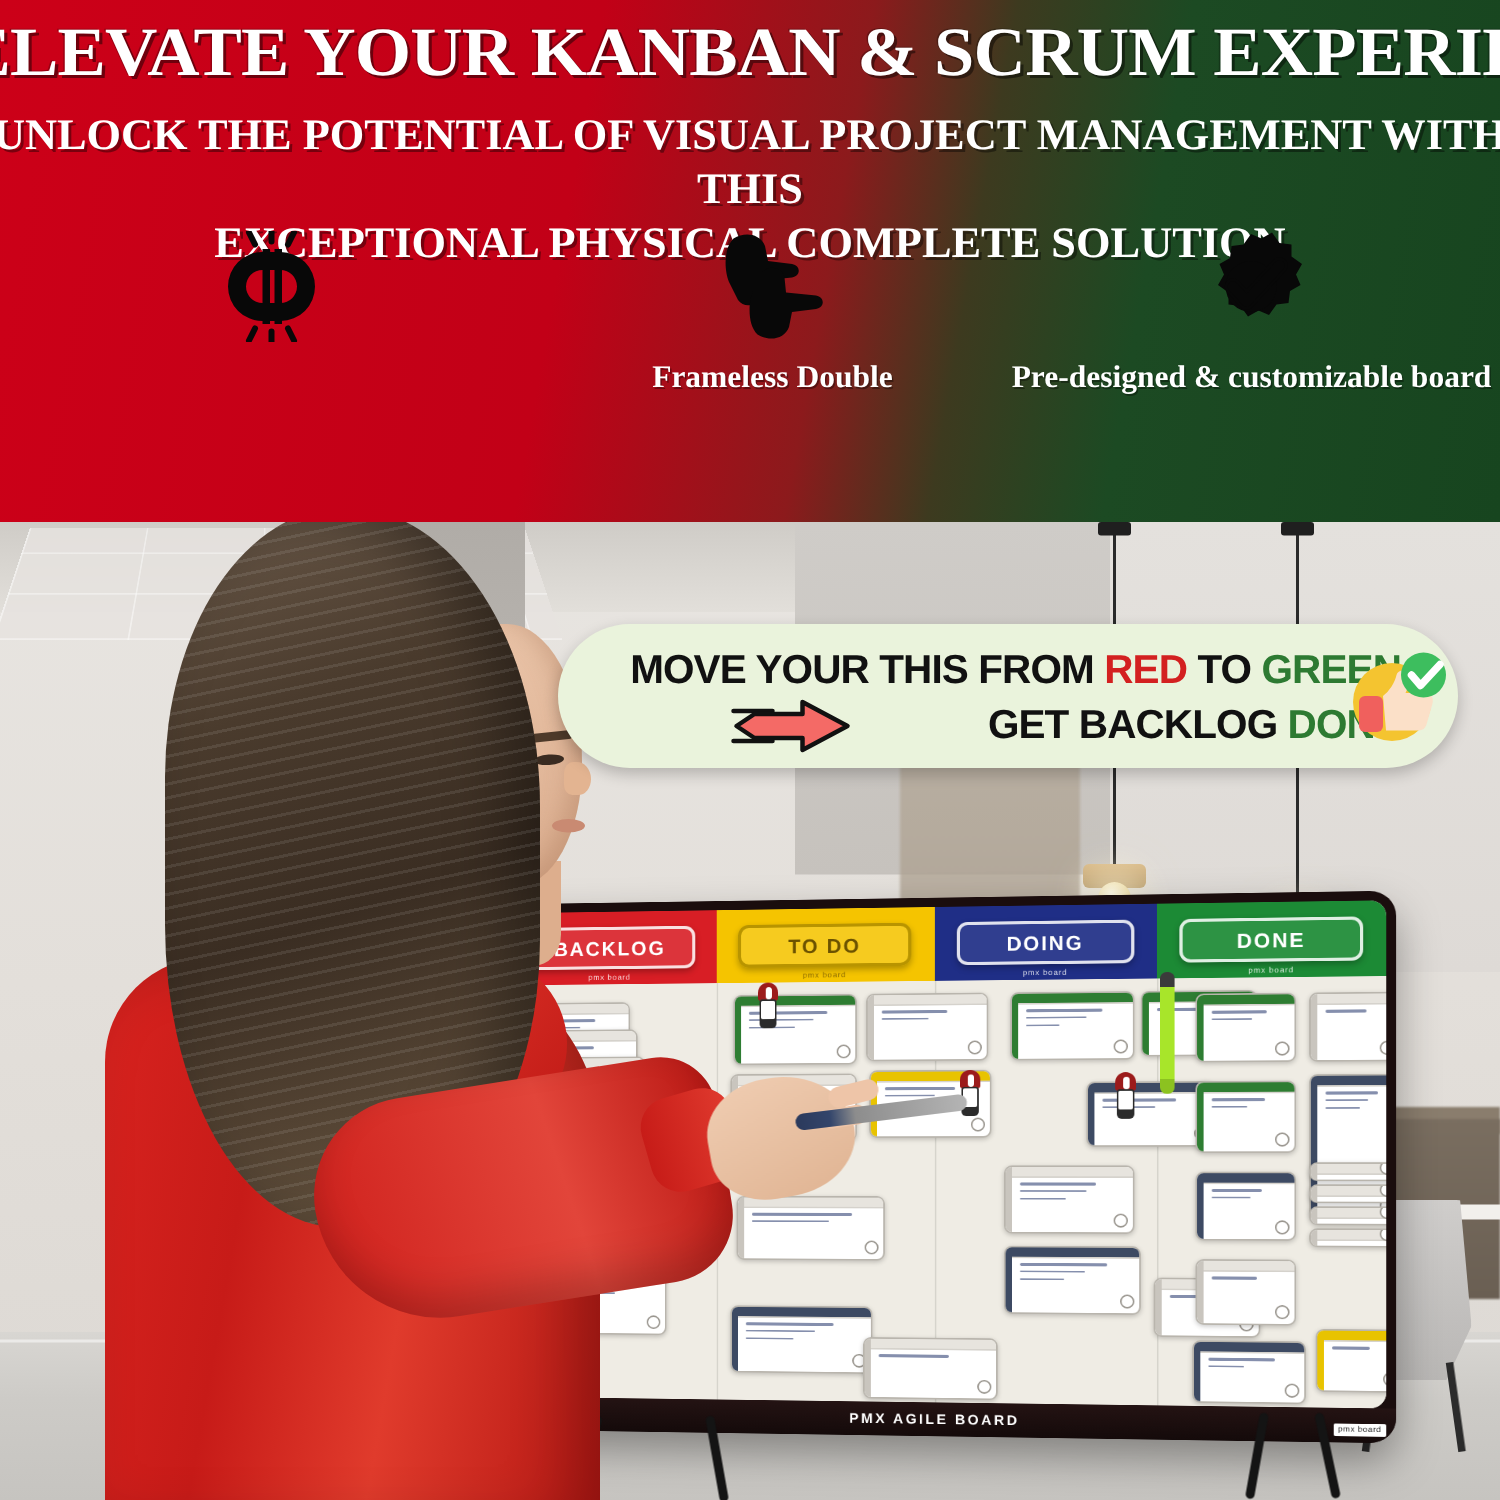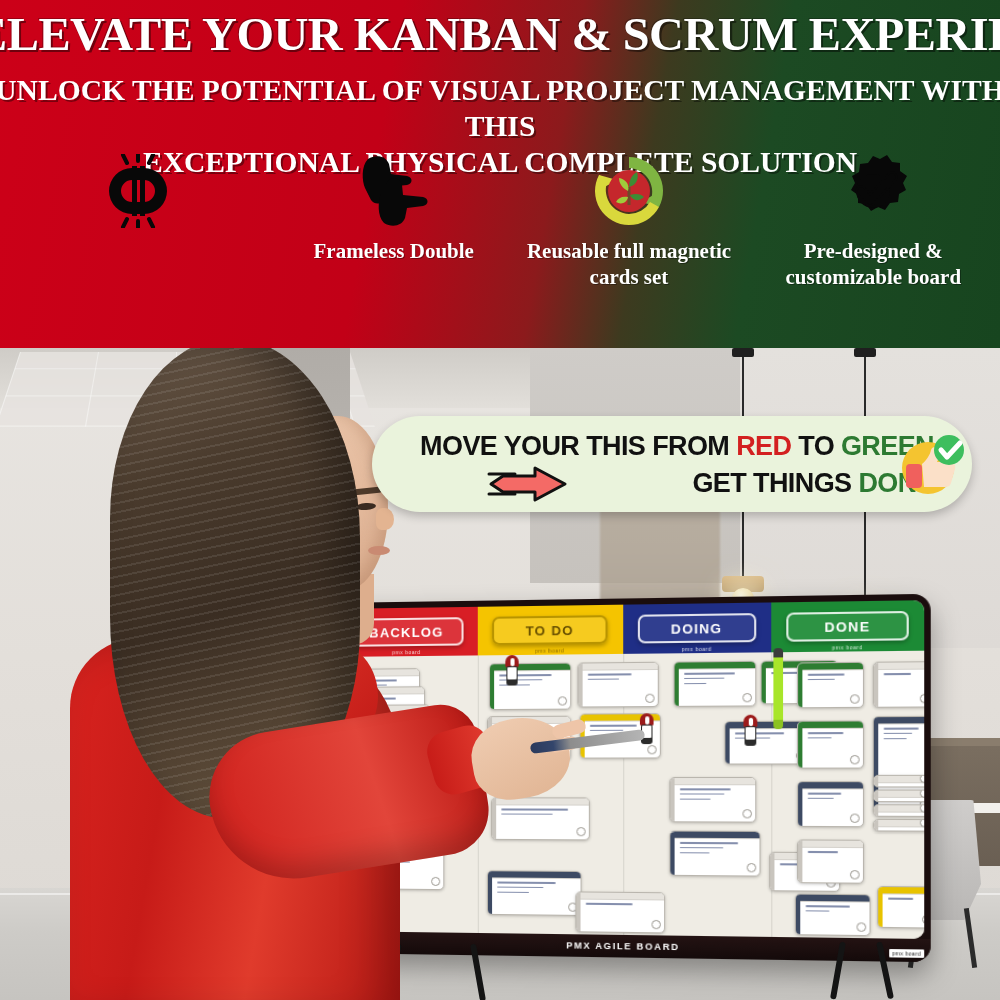--- a/index.html
+++ b/index.html
@@ -268,38 +268,20 @@
           <svg width="84" height="76" viewBox="0 0 84 76">
             <g fill="#080808">
               <path d="M16 6 c8-5 18-3 21 5 l2 10 16 2 c6 1 6 8 0 9 l-20 2 -1 10 c-1 7-11 9-15 3 l-6-12 c-3-7-4-22 3-29z"></path>
               <path d="M68 34 c-8-5-18-3-21 5 l-2 10 -16 2 c-6 1-6 8 0 9 l20 2 1 10 c1 7 11 9 15 3 l6-12 c3-7 4-22 -3-29z" transform="rotate(180 50 52)"></path>
             </g>
           </svg>
         </div>
         <div class="feat-label">Frameless Double</div>
       </div>
 
-      <div class="feat">
-        <div class="feat-icon">
-          <svg width="84" height="80" viewBox="0 0 84 80">
-            <path d="M42 6 a34 34 0 0 1 30 50 l-9-5 A24 24 0 0 0 42 17z" fill="#7FB542"></path>
-            <path d="M72 56 l-2-14 -16 9z" fill="#7FB542"></path>
-            <path d="M42 74 a34 34 0 0 1 -30 -50 l9 5 A24 24 0 0 0 42 63z" fill="#D9D83C"></path>
-            <path d="M12 24 l2 14 16 -9z" fill="#D9D83C"></path>
-            <path d="M42 74 a34 34 0 0 0 30 -18 l-9-5 a24 24 0 0 1 -21 12z" fill="#D9D83C"></path>
-            <circle cx="42" cy="40" r="21" fill="#C5272C"></circle>
-            <path d="M42 54 v-18" stroke="#6E4B2A" stroke-width="3" fill="none"></path>
-            <path d="M42 36 c0-8 4-13 8-15 2 6 0 13-8 15z" fill="#3E8C34"></path>
-            <path d="M41 40 c-6-3-9-8-9-13 6 1 11 6 9 13z" fill="#9FCB3B"></path>
-            <path d="M43 44 c6-2 11-1 14 2 -4 4-11 5-14-2z" fill="#3E8C34"></path>
-            <path d="M41 46 c-6-1-10 1-12 5 5 3 11 1 12-5z" fill="#9FCB3B"></path>
-          </svg>
-        </div>
-        <div class="feat-label">Reusable full magnetic cards set</div>
-      </div>
 
 
       <div class="feat feat-4">
         <div class="feat-icon">
           <svg width="84" height="78" viewBox="0 0 84 78">
             <g fill="#080808">
               <path d="M42 4 l7 3 7-4 5 7 8 1 0 8 7 5 -4 7 3 7 -7 4 -1 8 -8 1 -5 7 -7-3 -7 4 -5-7 -8-1 0-8 -7-5 4-7 -3-7 7-4 1-8 8-1z"></path>
               <circle cx="42" cy="39" r="17" fill="#080808"></circle>
             </g>
             <circle cx="42" cy="39" r="17" fill="none" stroke="#080808" stroke-width="0"></circle>
@@ -679,21 +661,21 @@
       <div class="finger" style="left:492px; top:384px; width:34px; height:14px; transform:rotate(-14deg);"></div>
       <div class="finger" style="left:488px; top:400px; width:30px; height:13px; transform:rotate(-10deg);"></div>
       <div class="marker-pen"></div>
     </div>
 
   </div>
 
   <div id="callout">
     <div class="callout-text">
       <div><span>MOVE YOUR THIS FROM </span><span class="red">RED</span><span> TO </span><span class="green">GREEN</span></div>
-      <div><span>GET THINGS </span><span class="green">DONE</span></div>
+      <div><span>GET BACKLOG </span><span class="green">DONE</span></div>
     </div>
 
     <div class="callout-arrow">
       <svg width="86" height="40" viewBox="0 0 86 40">
         <g stroke="#111" stroke-width="3" stroke-linecap="round">
           <line x1="4" y1="10" x2="30" y2="10"></line>
           <line x1="4" y1="30" x2="30" y2="30"></line>
         </g>
         <path d="M6 20 L18 12 L50 12 L50 4 L80 20 L50 36 L50 28 L18 28 Z" fill="#F46A66" stroke="#111" stroke-width="3" stroke-linejoin="round"></path>
       </svg>

